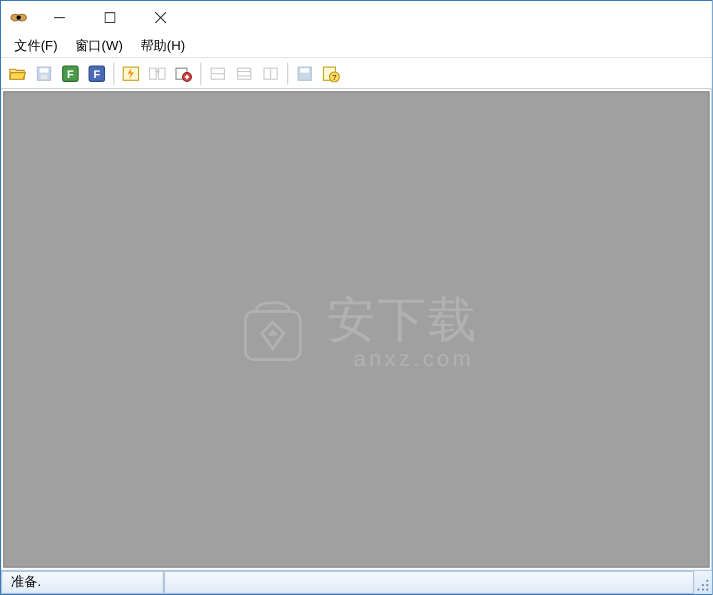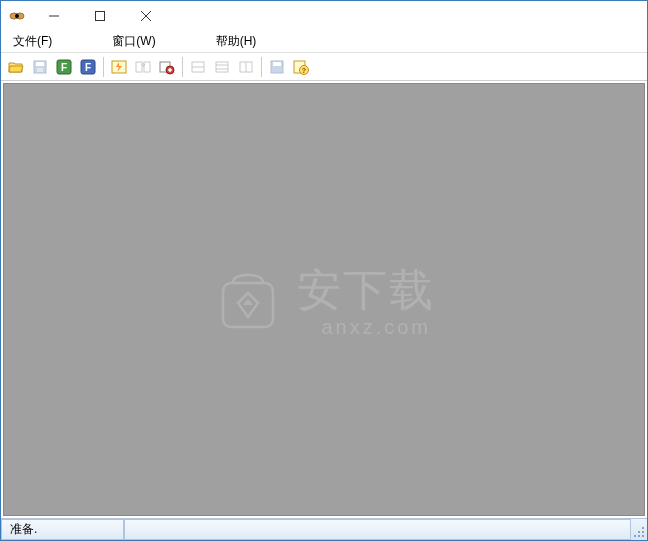--- a/index.html
+++ b/index.html
@@ -3,34 +3,34 @@
 <meta charset="utf-8">
 <style>
 * { box-sizing: border-box; margin: 0; padding: 0; }
 body { font-family: "Microsoft YaHei", "Segoe UI", Tahoma, sans-serif; font-size: 12px; background: #fff; }
 .window { width: 648px; height: 541px; border: 1px solid #3a7ab8; background: #fff; display: flex; flex-direction: column; }
 .titlebar { height: 30px; background: #fff; display: flex; align-items: center; padding: 0 0 0 8px; color: #999; }
 .titlebar-icon { width: 16px; height: 16px; margin-right: 6px; display: flex; align-items: center; justify-content: center; }
 .titlebar-title { flex: 1; font-size: 12px; }
 .titlebar-controls { display: flex; }
 .titlebar-btn { width: 46px; height: 30px; display: flex; align-items: center; justify-content: center; color: #555; }
-.menubar { height: 22px; background: #fff; display: flex; align-items: center; padding: 0 4px; border-bottom: 1px solid #e0e0e0; gap: 44px; }
+.menubar { height: 22px; background: #fff; display: flex; align-items: center; padding: 0 4px; border-bottom: 1px solid #e0e0e0; }
 .menu-item { padding: 2px 8px; font-size: 12px; color: #000; cursor: default; }
 .toolbar { height: 28px; background: #fff; display: flex; align-items: center; padding: 0 4px; border-bottom: 1px solid #d0d0d0; gap: 2px; }
 .tb-btn { width: 22px; height: 22px; display: flex; align-items: center; justify-content: center; border: 1px solid transparent; }
 .tb-btn.disabled { opacity: 0.45; }
 .tb-sep { width: 1px; height: 20px; background: #ccc; margin: 0 2px; }
 .content { flex: 1; background: #a0a0a0; border: 1px solid #888; margin: 2px; position: relative; display: flex; align-items: center; justify-content: center; }
 .watermark { opacity: 0.18; color: #fff; text-align: center; }
 .watermark-main { display: flex; align-items: center; gap: 14px; }
 .watermark-text { font-size: 44px; font-weight: 300; letter-spacing: 2px; }
 .watermark-sub { font-size: 20px; letter-spacing: 3px; margin-top: -4px; text-align: right; padding-right: 4px; }
 .statusbar { height: 22px; background: linear-gradient(#eef4fb, #d8e6f5); display: flex; align-items: stretch; font-size: 12px; border-top: 1px solid #b0c4de; }
 .status-cell { padding: 2px 8px; border: 1px solid #b0c4de; display: flex; align-items: center; background: linear-gradient(#f5f9fd, #e0ebf7); }
-.status-cell.ready { width: 123px; }
+.status-cell.ready { width: 148px; }
 .status-cell.main { flex: 1; }
 .status-grip { width: 16px; display: flex; align-items: flex-end; justify-content: flex-end; padding: 2px; }
 </style>
 </head>
 <body>
 
 <div class="window">
 
   <div class="titlebar">
     <span class="titlebar-icon">

